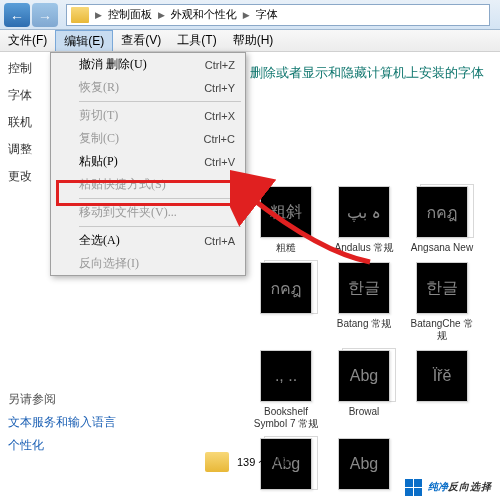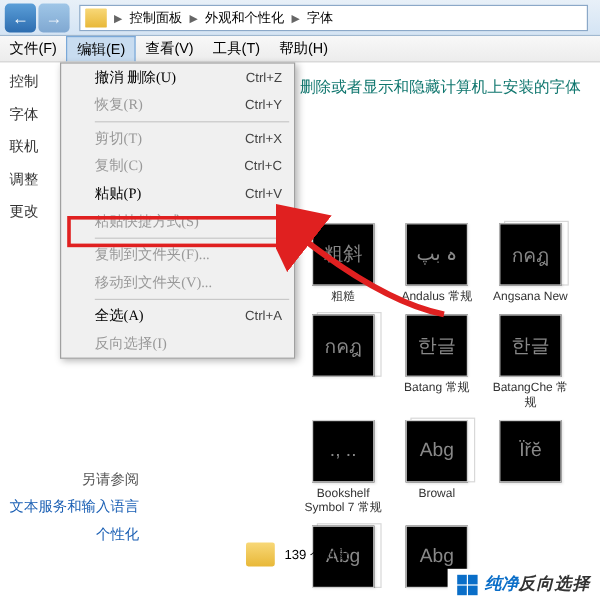--- a/index.html
+++ b/index.html
@@ -14,21 +14,21 @@
     .crumb-sep { color: #666; padding: 0 2px; font-size: 9px; }
     
     .menubar { height: 22px; background: linear-gradient(#f8f8f8, #ececec); border-bottom: 1px solid #d0d0d0; display: flex; align-items: center; font-size: 12px; }
     .menu-item { padding: 0 8px; height: 100%; display: flex; align-items: center; }
     .menu-item.open { background: #c8dcf0; border: 1px solid #7aa8d8; border-bottom: none; }
     
     .content { position: relative; display: flex; height: 448px; }
     .sidebar { width: 50px; padding: 8px 0 0 8px; font-size: 12px; color: #333; }
     .side-link { margin-bottom: 10px; white-space: nowrap; }
     .side-bottom { position: absolute; bottom: 40px; left: 8px; font-size: 12px; color: #1a5fb4; }
-    .side-bottom div { margin-bottom: 6px; text-align: right; }
+    .side-bottom div { margin-bottom: 6px; }
     
     .dropdown { position: absolute; left: 50px; top: 0; width: 196px; background: #f0f0f0; border: 1px solid #a0a0a0; box-shadow: 2px 2px 6px rgba(0,0,0,0.3); z-index: 10; font-size: 12px; }
     .dd-row { display: flex; align-items: center; height: 23px; padding: 0 10px 0 28px; position: relative; }
     .dd-label { flex: 1; font-family: Liberation Serif, serif; }
     .dd-short { color: #444; font-size: 11px; }
     .dd-row.disabled { color: #999; justify-content: flex-end; }
     .dd-sep { height: 1px; background: #c8c8c8; margin: 2px 4px 2px 28px; }
     .dd-highlight { position: absolute; left: 56px; top: 128px; width: 184px; height: 26px; border: 3px solid #e02020; z-index: 11; pointer-events: none; }
     
     .main { flex: 1; padding: 12px 0 0 200px; position: relative; }
@@ -37,21 +37,21 @@
     .font-card { width: 72px; text-align: center; font-size: 10px; }
     .font-thumb { width: 52px; height: 52px; margin: 0 auto 4px; background: #000000; border: 1px solid #d0d0d0; box-shadow: 1px 1px 2px rgba(0,0,0,0.1); display: flex; align-items: center; justify-content: center; font-size: 16px; color: #888; position: relative; }
     .font-thumb.stack::before { content: ""; position: absolute; width: 52px; height: 52px; border: 1px solid #d8d8d8; left: 3px; top: -3px; z-index: -1; background: #fff; }
     .font-name { line-height: 1.2; color: #333; word-break: break-word; }
     
     .arrow { position: absolute; left: 230px; top: 90px; width: 150px; height: 130px; z-index: 12; pointer-events: none; }
     
     .statusbar { position: absolute; bottom: 28px; left: 180px; display: flex; align-items: center; font-size: 11px; gap: 8px; margin-left: 25px; }
     .stat-icon { width: 24px; height: 20px; background: linear-gradient(#f8d878, #e8b838); border-radius: 2px; }
     
-    .watermark { position: absolute; bottom: 0; right: 0; height: 26px; background: #fff; display: flex; align-items: center; padding: 0 8px; font-size: 14px; font-weight: bold; font-style: italic; }
+    .watermark { position: absolute; bottom: 0; right: 0; height: 26px; background: #fff; display: flex; align-items: center; padding: 0 8px; font-size: 10px; font-weight: bold; font-style: italic; }
     .wm-sq { display: inline-grid; grid-template: repeat(2,8px)/repeat(2,8px); gap: 1px; margin-right: 6px; }
     .wm-sq span { background: #0a6ec8; }
     .wm-txt1 { color: #0a6ec8; }
     .wm-txt2 { color: #333; letter-spacing: 1px; }
   </style>
 </head>
 <body>
 
 <div class="titlebar">
   <div class="nav-btn">
@@ -108,23 +108,20 @@
       </div>
     <div class="dd-row">
         <span class="dd-label">粘贴(P)</span>
         <span class="dd-short">Ctrl+V</span>
       </div>
     <div class="dd-row disabled">
         <span class="dd-label">粘贴快捷方式(S)</span>
       </div>
     <div class="dd-sep"></div>
     <div class="dd-row disabled">
-        <span class="dd-label">复制到文件夹(F)...</span>
-      </div>
-    <div class="dd-row disabled">
         <span class="dd-label">移动到文件夹(V)...</span>
       </div>
     <div class="dd-sep"></div>
     <div class="dd-row">
         <span class="dd-label">全选(A)</span>
         <span class="dd-short">Ctrl+A</span>
       </div>
     <div class="dd-row disabled">
         <span class="dd-label">反向选择(I)</span>
       </div>

